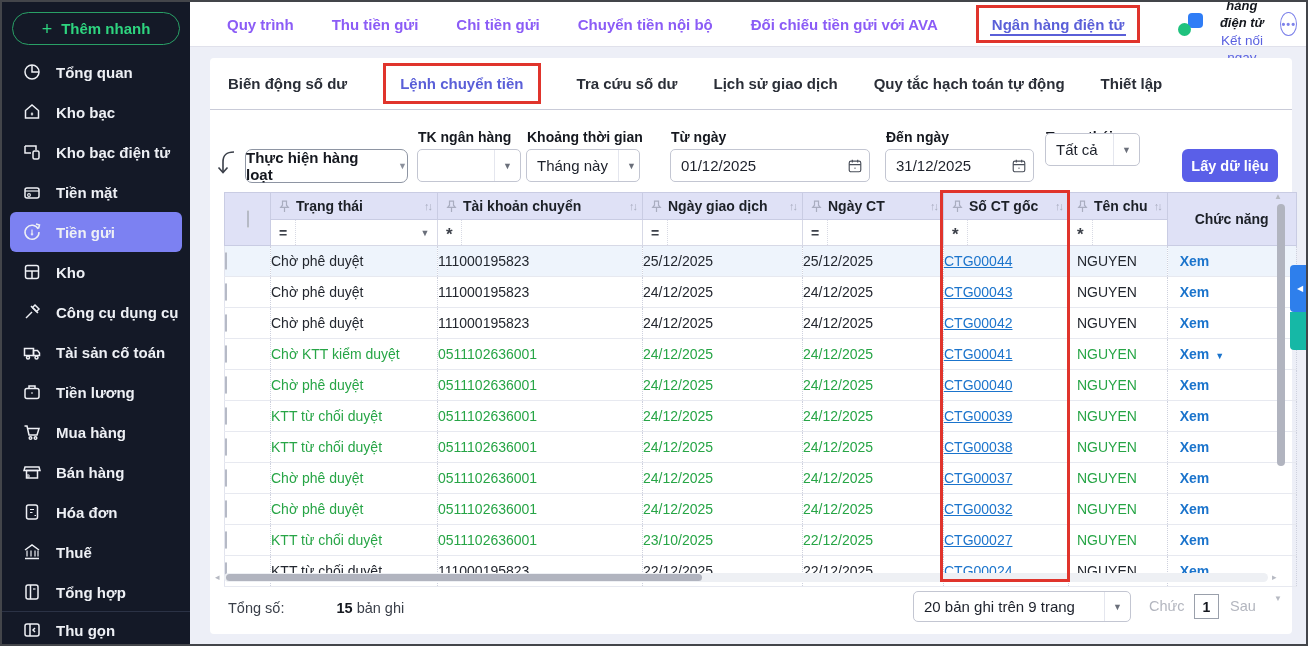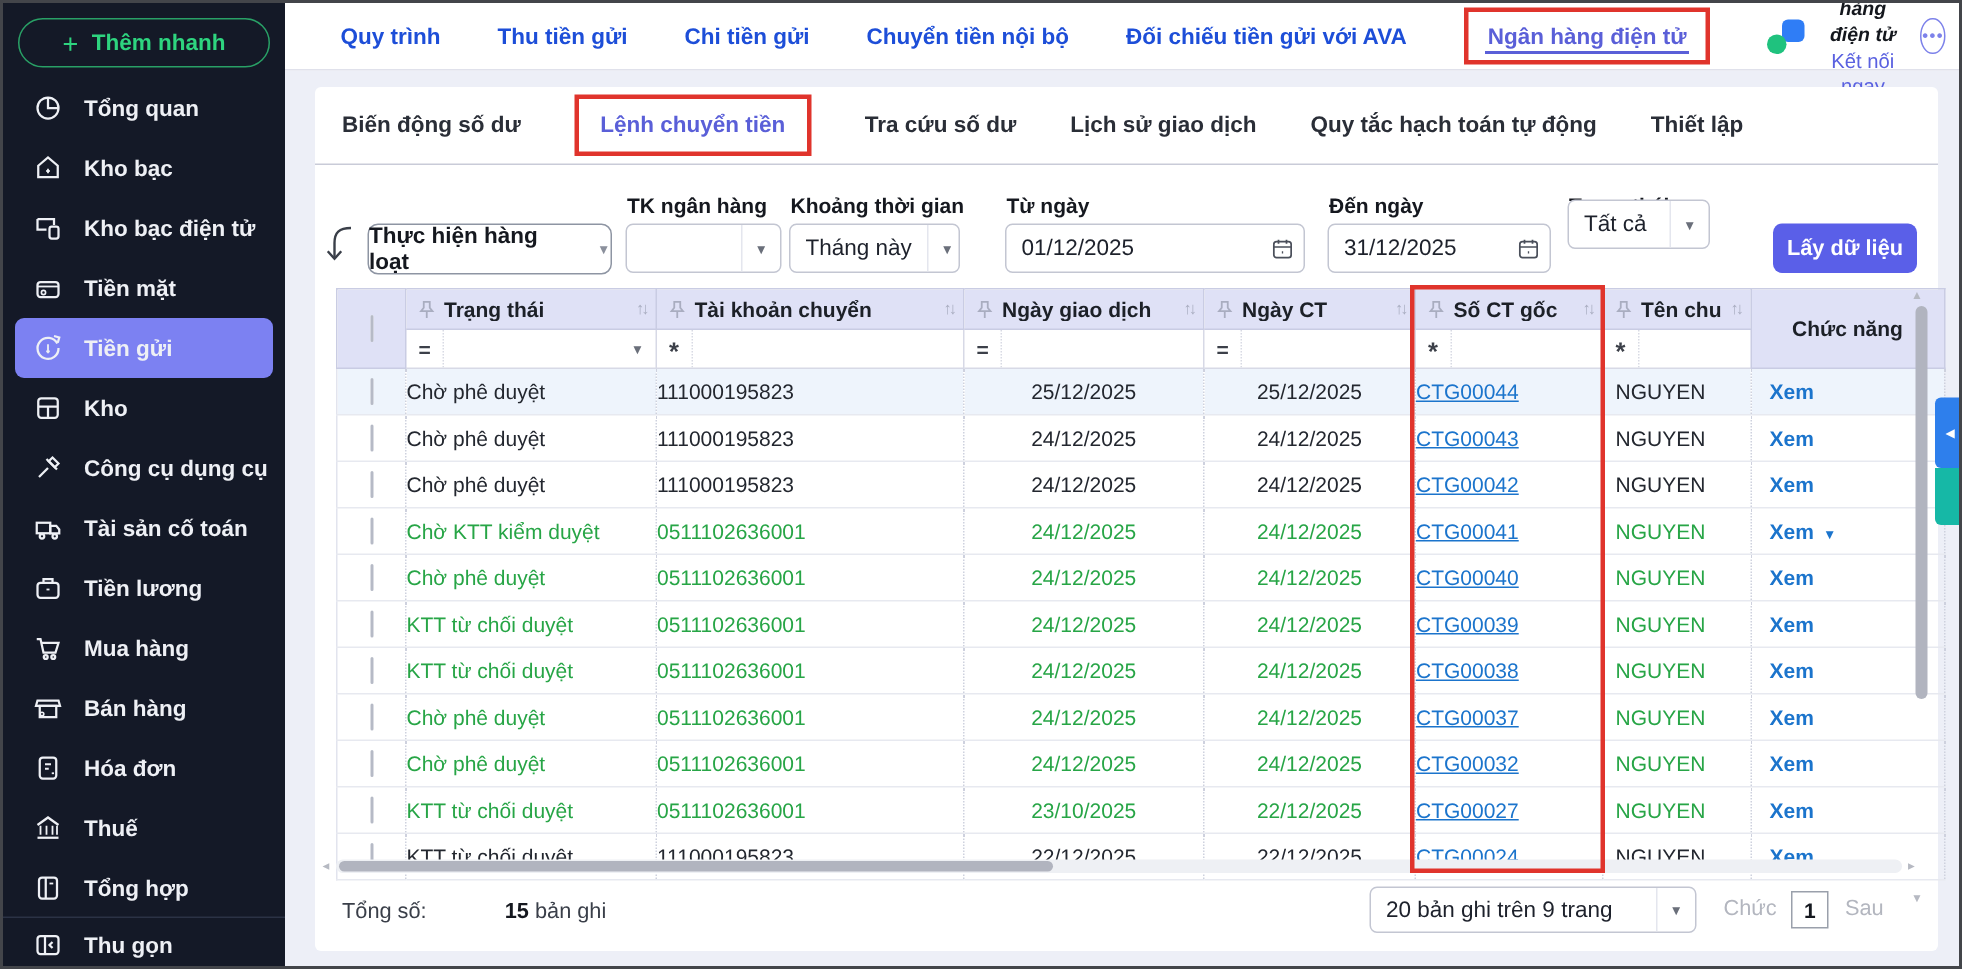--- a/index.html
+++ b/index.html
@@ -19,21 +19,21 @@
   .menu-item.active{background:#7c81f2;}
   .mi-icon{width:22px;height:22px;display:flex;align-items:center;justify-content:center;flex:none;}
   .mi-icon svg{display:block;}
   .side-divider{position:absolute;left:0;right:0;top:609px;border-top:1px solid #2b3245;}
   .collapse-item{position:absolute;left:8px;right:8px;top:613px;height:30px;display:flex;align-items:center;
     gap:13px;padding:0 11px;color:#eef0f5;font-size:15px;font-weight:600;cursor:pointer;}
 
   
   .topnav{position:absolute;left:188px;top:0;width:1120px;height:45px;background:#fff;
     border-bottom:1px solid #e0e1eb;display:flex;align-items:center;padding-left:37px;gap:38px;}
-  .nav-item{font-size:15px;font-weight:600;color:#1d4ed8;cursor:pointer;white-space:nowrap;}
+  .nav-item{font-size:15px;font-weight:600;color:#8b5cf6;cursor:pointer;white-space:nowrap;}
   .nav-item.active{color:#5a5fd8;position:relative;}
   .nav-item.annotated{border:3px solid #e0342c;padding:8px 13px 7px;}
   .nav-item.active::after{content:"";position:absolute;left:11px;right:11px;bottom:4px;height:2px;background:#5a5fd8;}
   .ebank-widget{margin-left:auto;display:flex;align-items:center;gap:10px;padding-right:13px;}
   .logo-mark{position:relative;width:25px;height:23px;flex:none;}
   .logo-mark .lm-blue{position:absolute;right:0;top:0;width:15px;height:15px;background:#2f7df6;border-radius:4px;}
   .logo-mark .lm-green{position:absolute;left:0;bottom:0;width:13px;height:13px;background:#1fc27e;border-radius:50%;}
   .ebank-text{text-align:center;line-height:1.3;}
   .ebank-title{font-size:13px;font-weight:700;font-style:italic;color:#14171d;}
   .ebank-link{font-size:13.5px;color:#5a61e0;cursor:pointer;}
@@ -81,21 +81,21 @@
   .fcell .op.star{font-size:17px;padding-top:5px;}
   .fcell .farr{margin-left:auto;width:24px;align-self:stretch;display:flex;align-items:center;
     justify-content:center;color:#6a6f7a;font-size:9px;}
   .grid tbody td{height:31px;border-bottom:1px solid #e7e9f0;border-left:1px dotted #ced1de;
     border-right:1px dotted #ced1de;color:#23272f;}
   .grid tbody tr.sel-row td{background:#eef4fc;}
   .grid tbody td:first-child{border-left:1px solid #e2e4ee;}
   .grid tbody tr.green td{color:#27a546;}
   .cbx{width:16px;height:16px;border:1.5px solid #b6bac6;border-radius:3px;background:#fff;margin:0 auto;cursor:pointer;}
   .pad{padding-left:14px;}
-  .ctr{text-align:center;}
+  .ctr{text-align:left;}
   .doclink{color:#1b74cc;text-decoration:underline;cursor:pointer;}
   .action{color:#1b74cc;font-weight:600;cursor:pointer;}
   .action .dd{font-size:9px;color:#1b74cc;margin-left:6px;}
 
   
   .hscroll{position:absolute;left:222px;top:571px;width:1044px;height:9px;background:#eef0f4;border-radius:5px;}
   .hscroll .thumb{position:absolute;left:2px;top:1px;width:476px;height:7px;background:#b1b4bf;border-radius:4px;cursor:pointer;}
   .hs-arrow{position:absolute;top:570px;font-size:9px;color:#b6b9c2;}
   .vscroll{position:absolute;left:1274px;top:192px;width:10px;height:408px;}
   .vscroll .thumb{position:absolute;left:1px;top:10px;width:8px;height:262px;background:#b1b4bf;border-radius:4px;cursor:pointer;}

